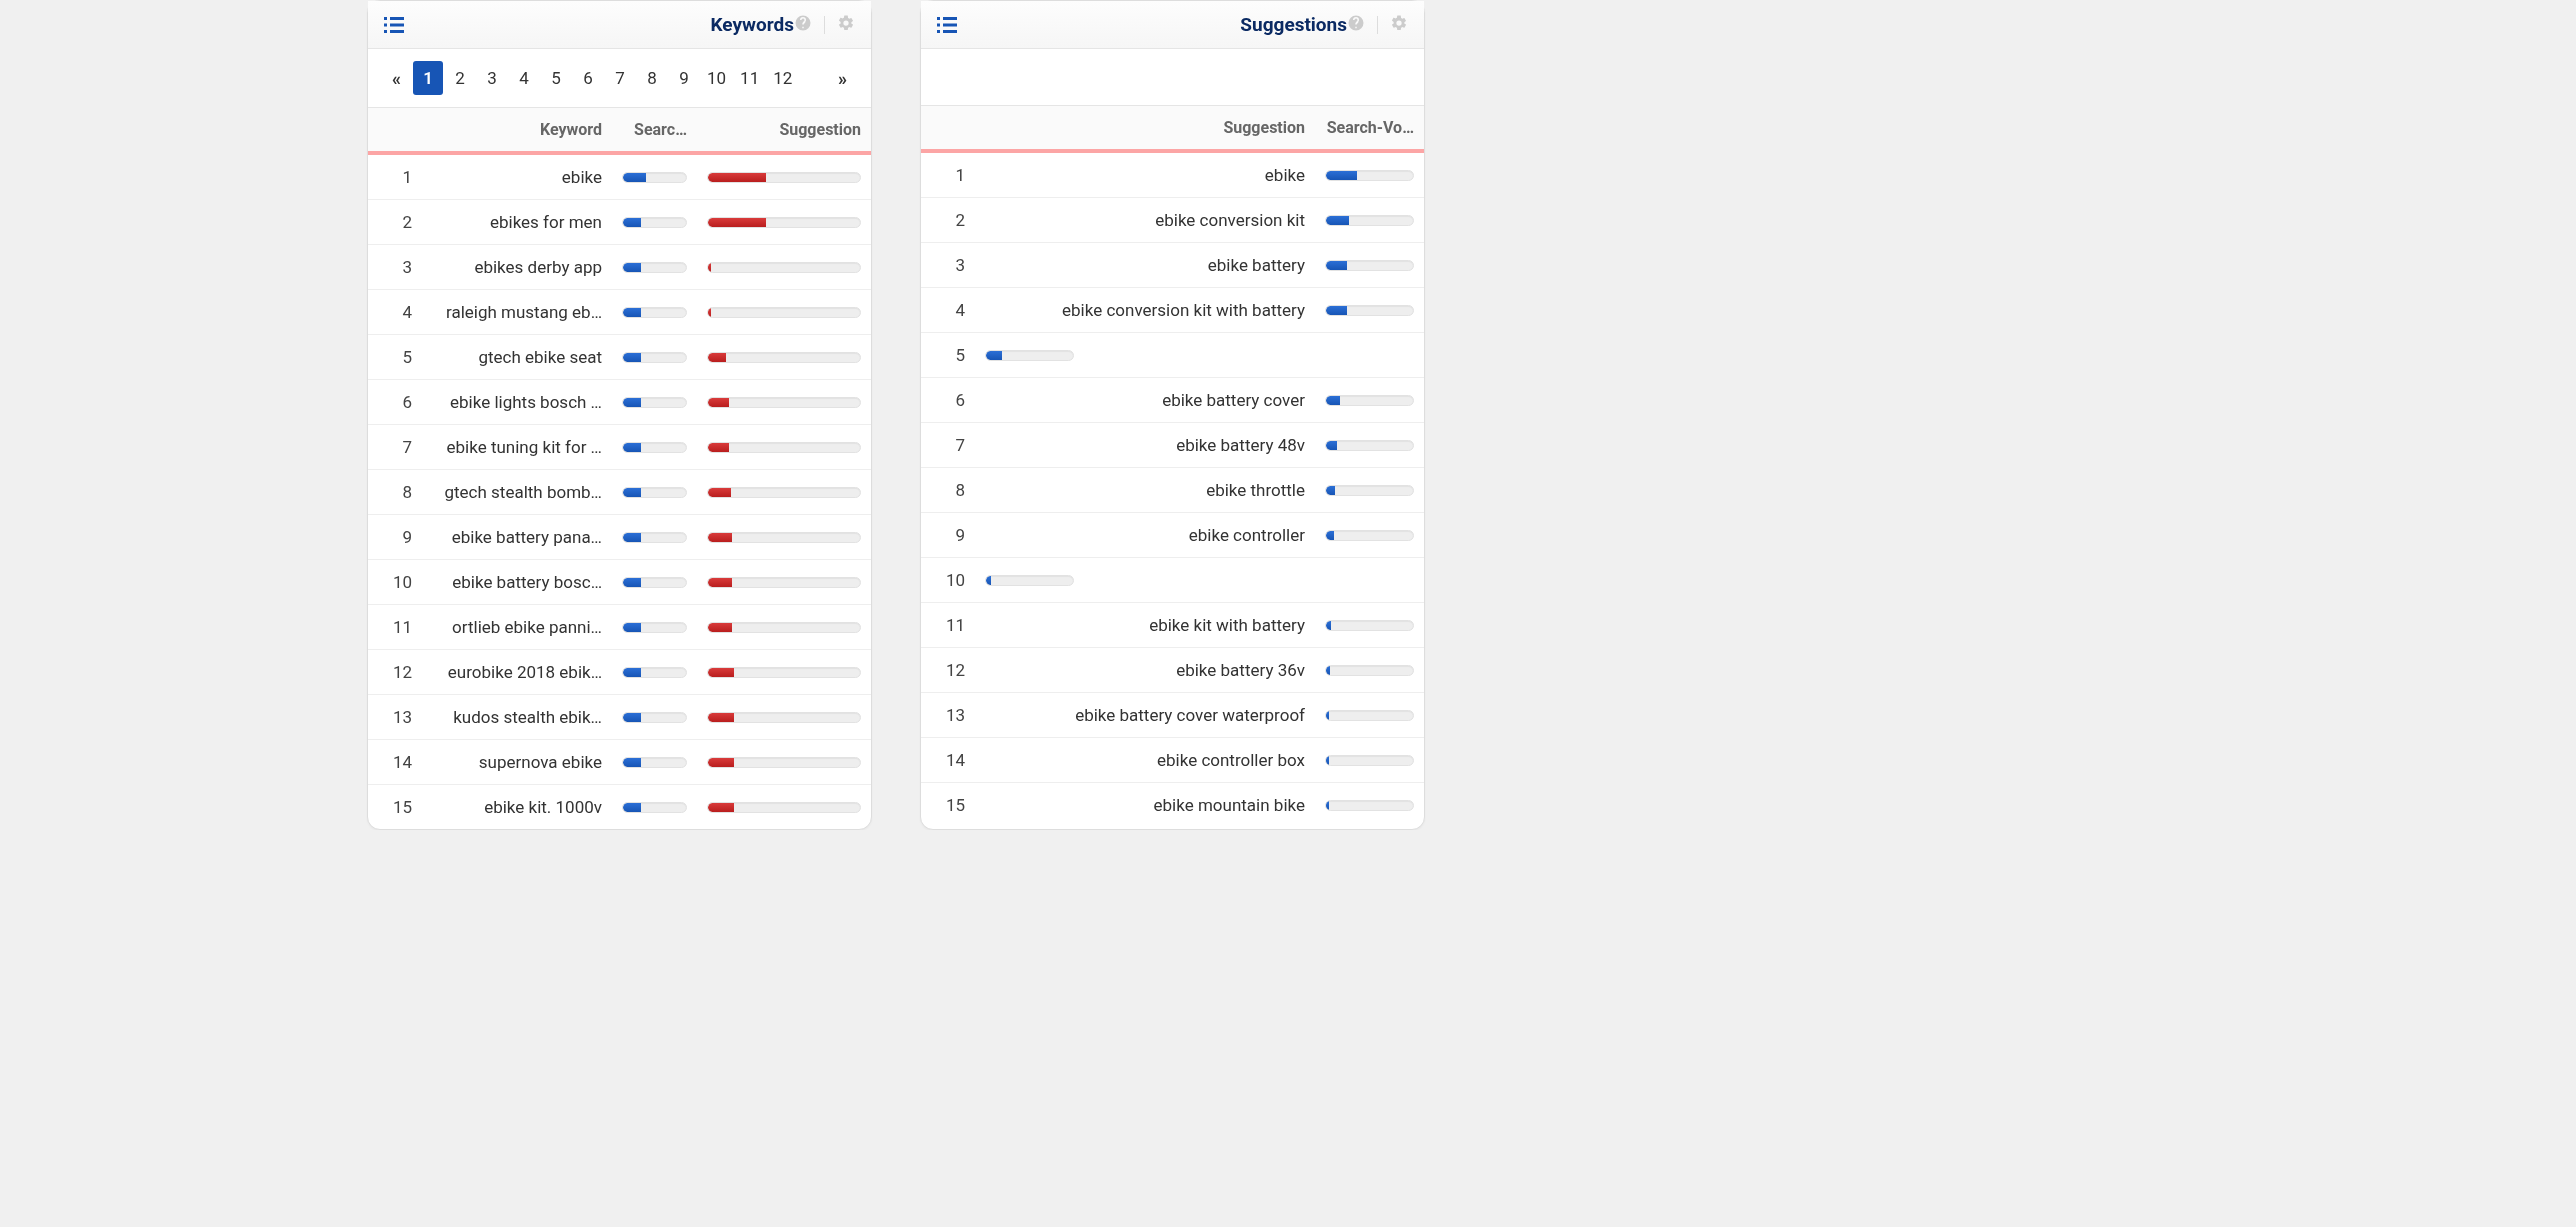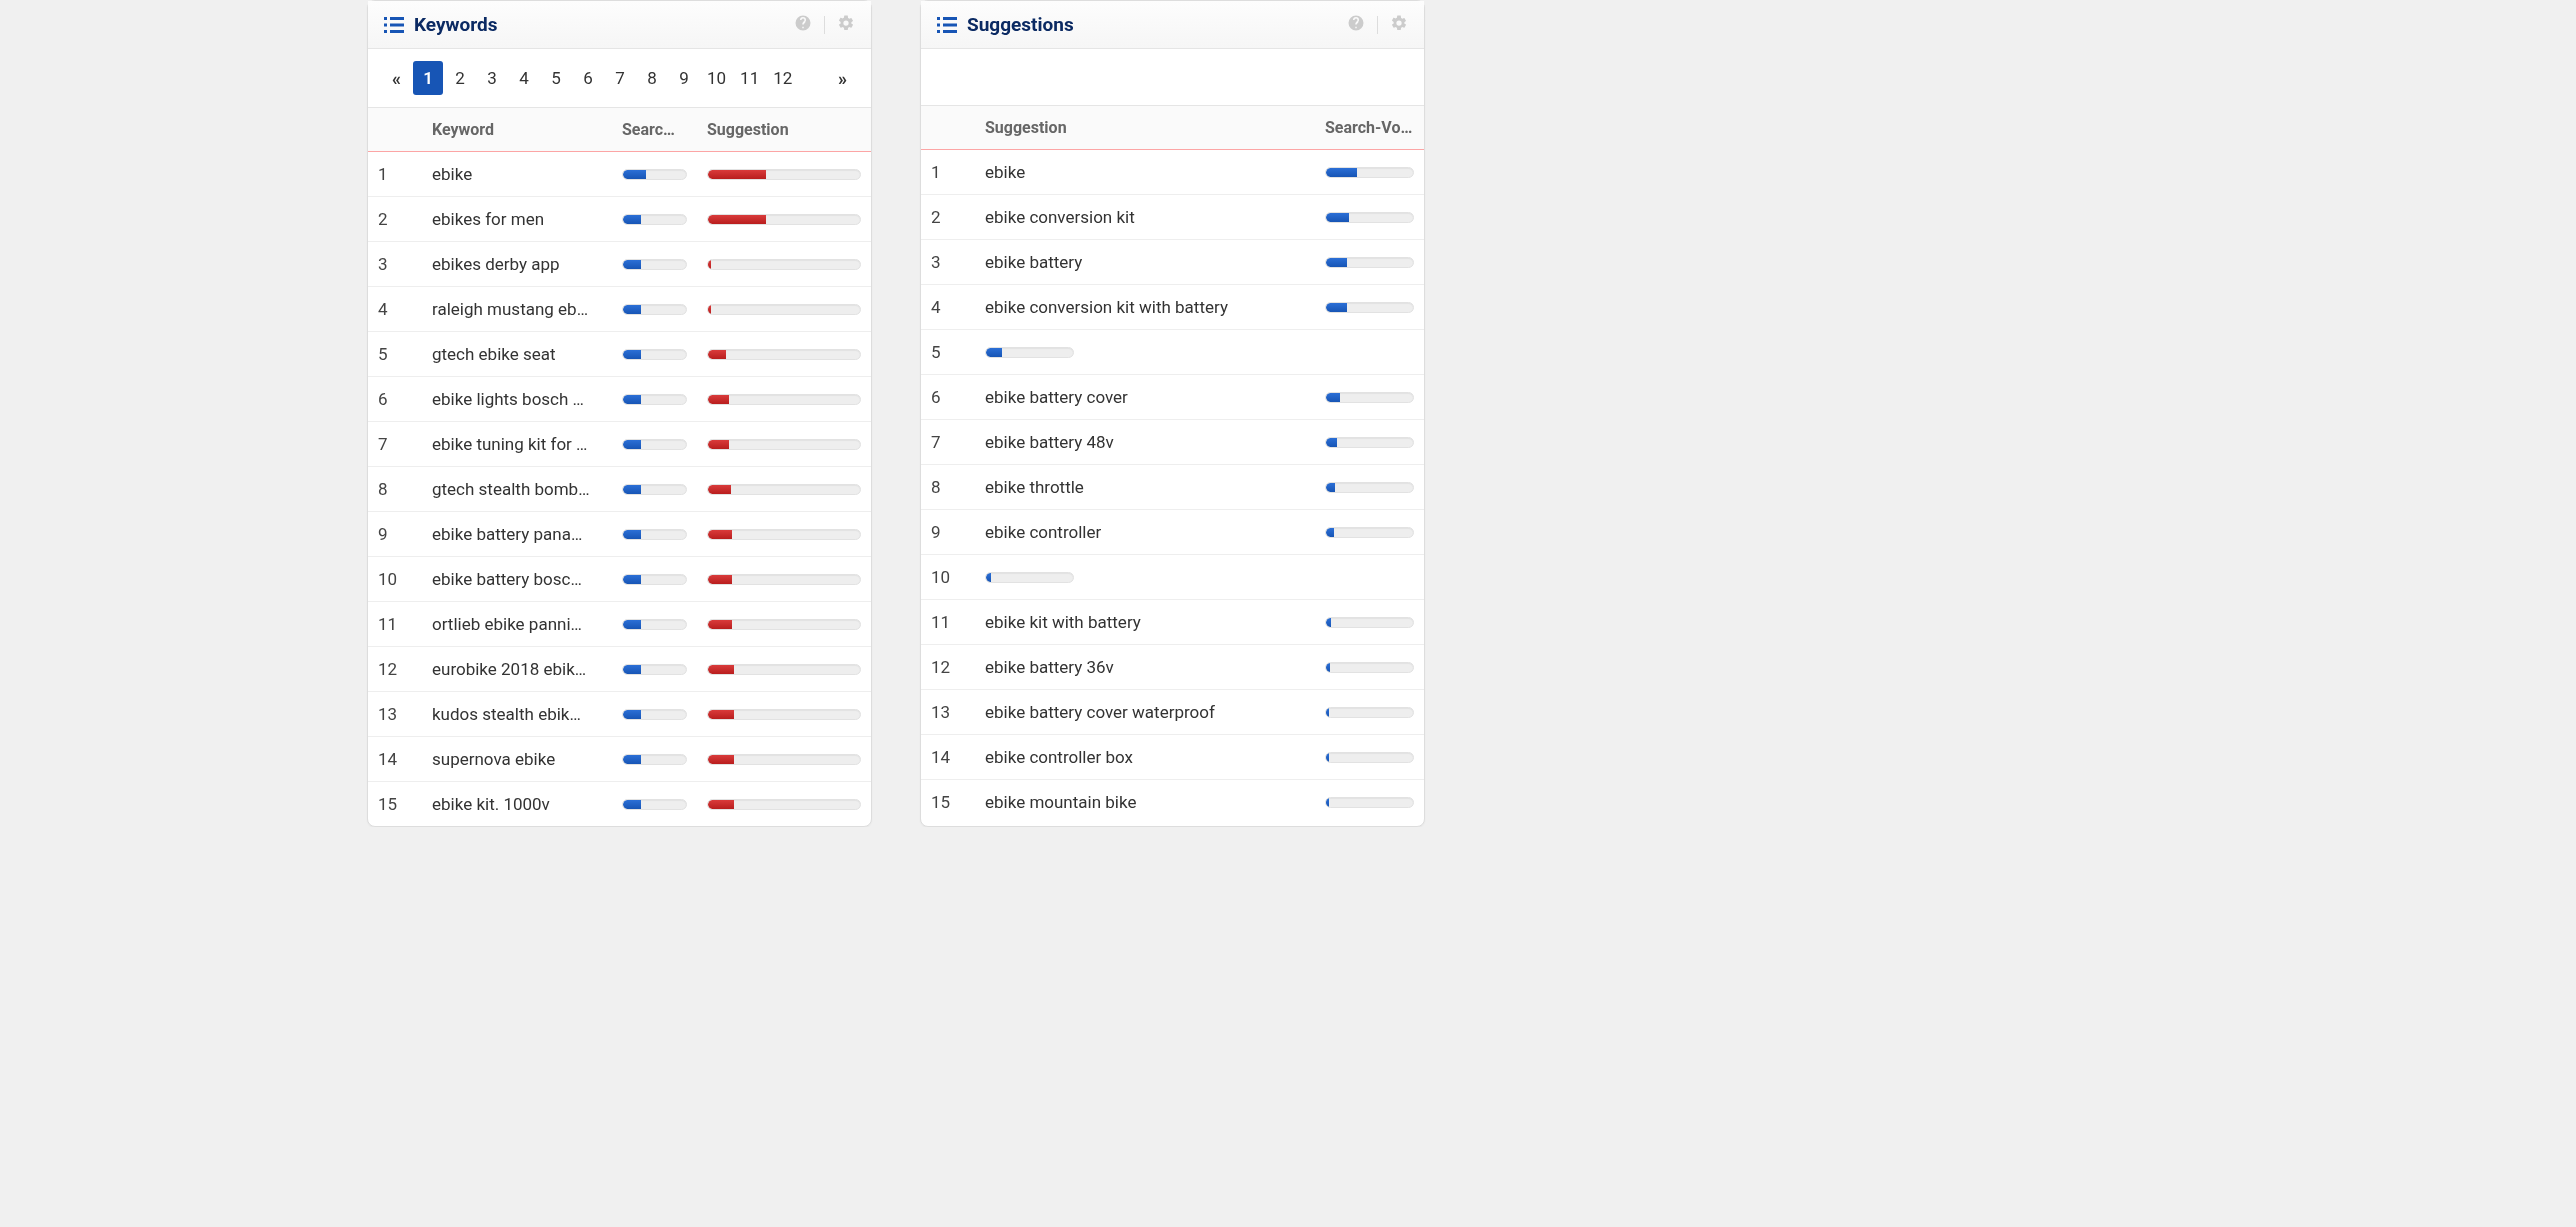--- a/index.html
+++ b/index.html
@@ -12,24 +12,25 @@
     color: #333;
   }
   .container {
     display: flex;
     gap: 48px;
     padding: 0 0 0 367px;
   }
   .panel {
     background: #fff;
     border: 1px solid #ddd;
-    border-radius: 8px;
+    border-radius: 13px;
     width: 505px;
     flex: 0 0 505px;
     box-shadow: 0 1px 2px rgba(0,0,0,0.04);
+    text-align: right;
   }
   .panel-header {
     display: flex;
     align-items: center;
     padding: 12px 16px;
     border-bottom: 1px solid #e5e5e5;
     background: linear-gradient(#fdfdfd, #f6f6f6);
   }
   .panel-header .title {
     font-size: 19px;
@@ -65,21 +66,21 @@
   .pagination .pg.active {
     background:#1755b5;
     color:#fff;
     font-weight:600;
   }
   .pagination .nav-arrow { font-weight:bold; font-size:18px; color:#333; cursor:pointer; padding:0 8px;}
   .pagination .spacer { flex:1; }
 
   .table-header {
     display:flex;
-    border-bottom: 1px solid #fca5a5;
+    border-bottom: 4px solid #fca5a5;
     background:#fafafa;
     font-weight:700;
     color:#666;
     font-size:16px;
   }
   .table-header > div, .row > div {
     padding: 12px 10px;
     overflow:hidden;
     text-overflow:ellipsis;
     white-space:nowrap;

